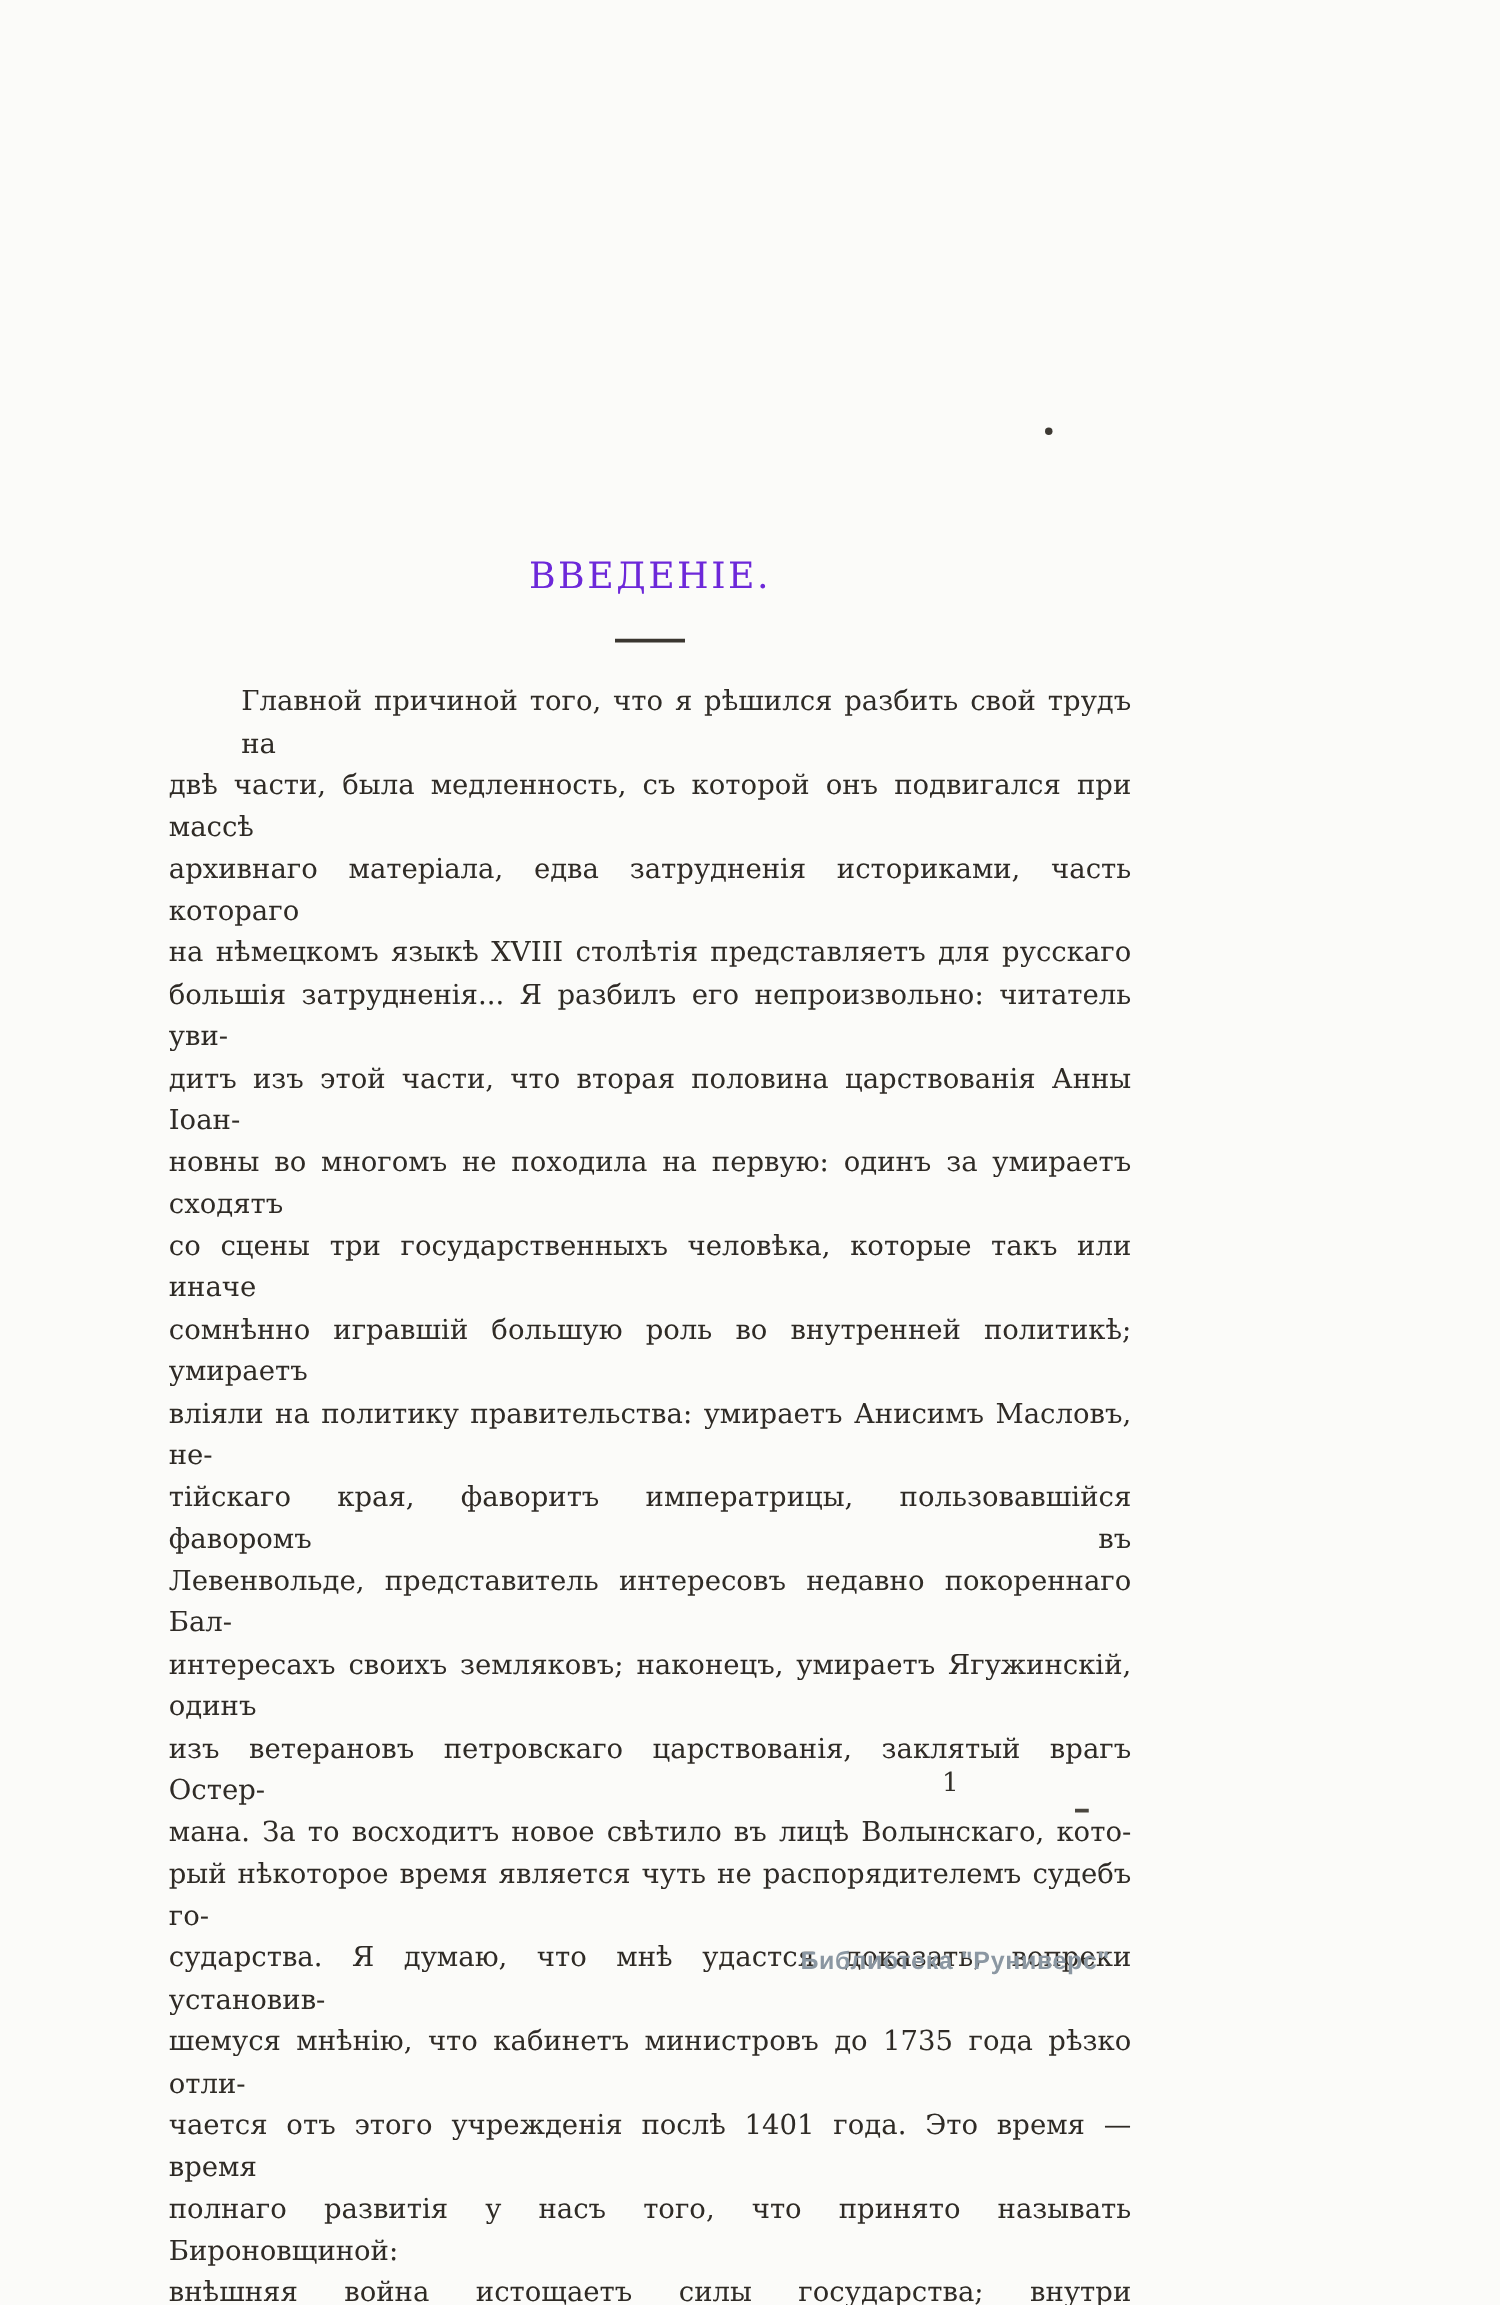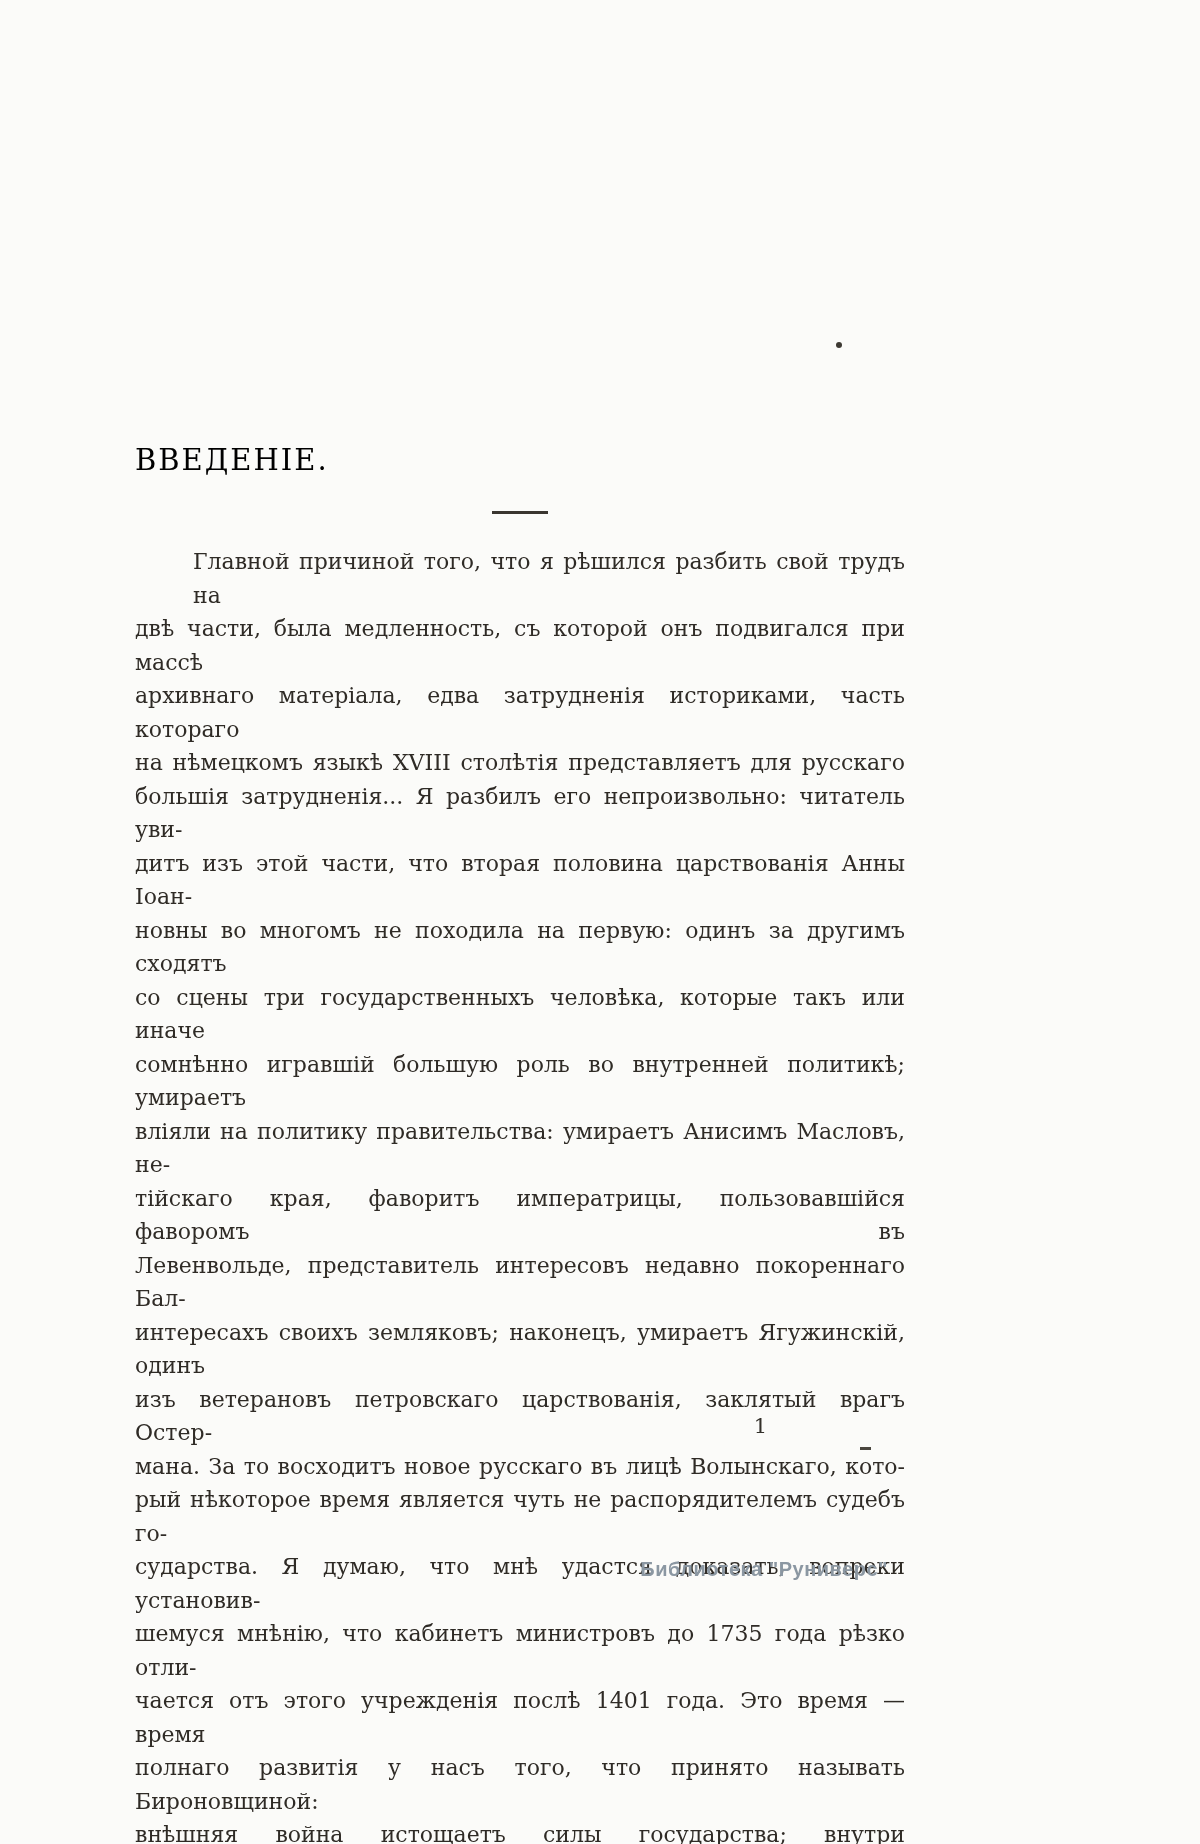--- a/index.html
+++ b/index.html
@@ -22,22 +22,22 @@
   }
   .heading {
     position: absolute;
     top: 443px;
     left: 0;
     width: 100%;
     margin: 0;
     font-size: 29px;
     font-weight: normal;
     letter-spacing: 2px;
-    text-align: left;
-    color: #000000;
+    text-align: center;
+    color: #6d28d9;
   }
   .rule {
     position: absolute;
     top: 511px;
     left: 50%;
     transform: translateX(-50%);
     width: 56px;
     height: 3px;
     background: #3a3630;
   }
@@ -98,29 +98,29 @@
   <div class="content">
     <h1 class="heading">ВВЕДЕНІЕ.</h1>
     <div class="rule"></div>
     <div class="paragraph">
         <div class="line indent">Главной причиной того, что я рѣшился разбить свой трудъ на</div>
         <div class="line">двѣ части, была медленность, съ которой онъ подвигался при массѣ</div>
         <div class="line">архивнаго матеріала, едва затрудненія историками, часть котораго</div>
         <div class="line">на нѣмецкомъ языкѣ XVIII столѣтія представляетъ для русскаго</div>
         <div class="line">большія затрудненія... Я разбилъ его непроизвольно: читатель уви-</div>
         <div class="line">дитъ изъ этой части, что вторая половина царствованія Анны Іоан-</div>
-        <div class="line">новны во многомъ не походила на первую: одинъ за другимъ сходятъ</div>
+        <div class="line">новны во многомъ не походила на первую: одинъ за умираетъ сходятъ</div>
         <div class="line">со сцены три государственныхъ человѣка, которые такъ или иначе</div>
         <div class="line">сомнѣнно игравшій большую роль во внутренней политикѣ; умираетъ</div>
         <div class="line">вліяли на политику правительства: умираетъ Анисимъ Масловъ, не-</div>
         <div class="line">тійскаго края, фаворитъ императрицы, пользовавшійся фаворомъ въ</div>
         <div class="line">Левенвольде, представитель интересовъ недавно покореннаго Бал-</div>
         <div class="line">интересахъ своихъ земляковъ; наконецъ, умираетъ Ягужинскій, одинъ</div>
         <div class="line">изъ ветерановъ петровскаго царствованія, заклятый врагъ Остер-</div>
-        <div class="line">мана. За то восходитъ новое русскаго въ лицѣ Волынскаго, кото-</div>
+        <div class="line">мана. За то восходитъ новое свѣтило въ лицѣ Волынскаго, кото-</div>
         <div class="line">рый нѣкоторое время является чуть не распорядителемъ судебъ го-</div>
         <div class="line">сударства. Я думаю, что мнѣ удастся доказать, вопреки установив-</div>
         <div class="line">шемуся мнѣнію, что кабинетъ министровъ до 1735 года рѣзко отли-</div>
         <div class="line">чается отъ этого учрежденія послѣ 1401 года. Это время — время</div>
         <div class="line">полнаго развитія у насъ того, что принято называть Бироновщиной:</div>
         <div class="line">внѣшняя война истощаетъ силы государства; внутри разыгрываются</div>
       </div>
     <div class="pagenum">1</div>
   </div>
   <span class="artifact-dash"></span>

